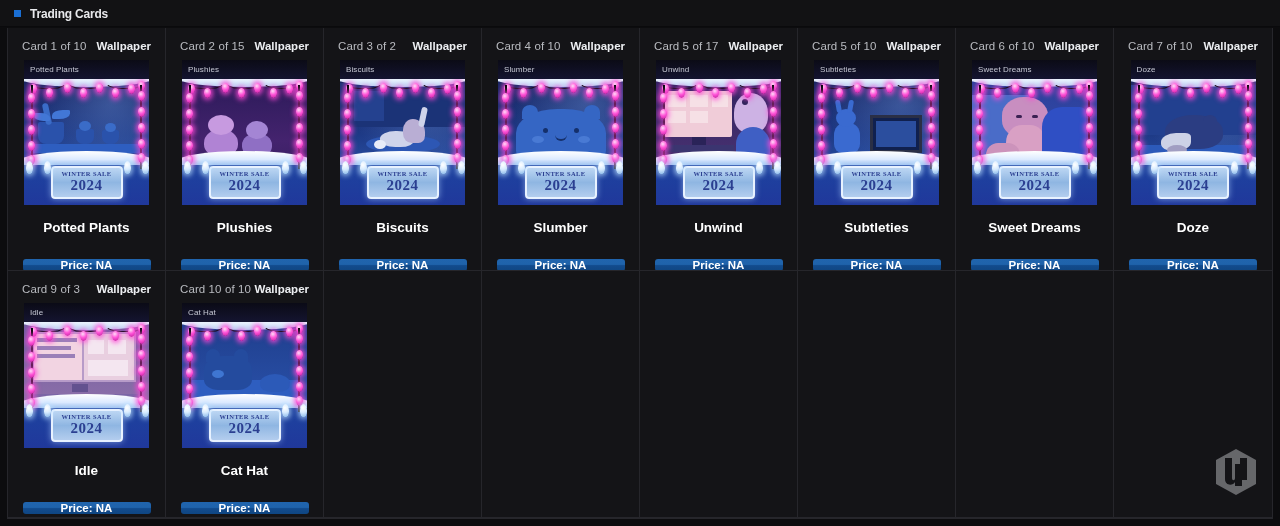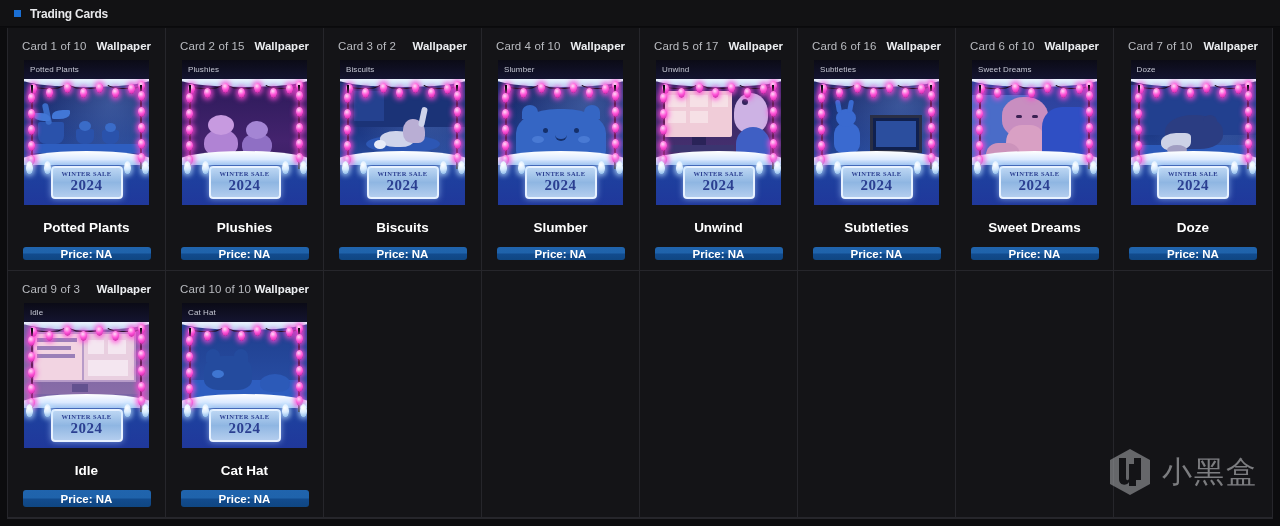--- a/index.html
+++ b/index.html
@@ -209,21 +209,21 @@
   
   .card-name {
     color: #ffffff;
     font-size: 13.5px;
     font-weight: bold;
     margin-top: 15px;
     text-align: center;
     white-space: nowrap;
   }
   .price-button {
-    margin-top: 12px;
+    margin-top: 24px;
     width: 100%;
     max-width: 128px;
     height: 22px;
     border-radius: 3px;
     background: linear-gradient(180deg, #2064ad 0%, #1f63ab 45%, #124b8d 55%, #0f4682 100%);
     color: #ffffff;
     font-size: 11.5px;
     font-weight: bold;
     display: flex;
     align-items: center;
@@ -568,21 +568,21 @@
         </div>
         <div class="thumb-titlebar">
           <span class="thumb-title-text">Unwind</span>
         </div>
       </div>
       <div class="card-name">Unwind</div>
       <button class="price-button">Price: NA</button>
     </div>
     <div class="grid-cell">
       <div class="cell-meta">
-        <span class="cell-index">Card 6 of 16</span>
+        <span class="cell-index">Card 5 of 10</span>
         <span class="cell-kind">Wallpaper</span>
       </div>
       <div class="card-thumb">
         <div class="thumb-art">
           <div class="art-sky"></div>
           <div class="art-scene">
             <div style="position:absolute;left:12px;bottom:44px;width:101px;height:8px;background:#314f9e;"></div>
             <div style="position:absolute;left:20px;bottom:52px;width:26px;height:30px;background:#3a6ad0;border-radius:40% 40% 30% 30%;"></div>
             <div style="position:absolute;left:22px;bottom:78px;width:20px;height:18px;background:#3a6ad0;border-radius:50%;"></div>
             <div style="position:absolute;left:22px;bottom:92px;width:5px;height:13px;background:#3a6ad0;border-radius:3px;transform:rotate(-10deg);"></div>
@@ -889,14 +889,13 @@
     <div class="grid-cell is-empty"></div>
     <div class="grid-cell is-empty"></div>
   </div>
 
 <div id="watermark">
   <svg width="44" height="48" viewBox="0 0 44 48">
     <path d="M22 1 L42 12 L42 36 L22 47 L2 36 L2 12 Z" fill="#a9abaf"></path>
     <path d="M11 10 L18 10 L18 30 C18 33 21 33 21 30 L21 16 L28 16 L28 38 L21 38 L21 34 C19 38 11 38 11 31 Z" fill="#141417"></path>
     <path d="M26 10 L33 10 L33 32 L26 32 Z" fill="#141417"></path>
   </svg>
-  <span id="watermark-text">小黑盒</span>
 </div>
 
 </body></html>

